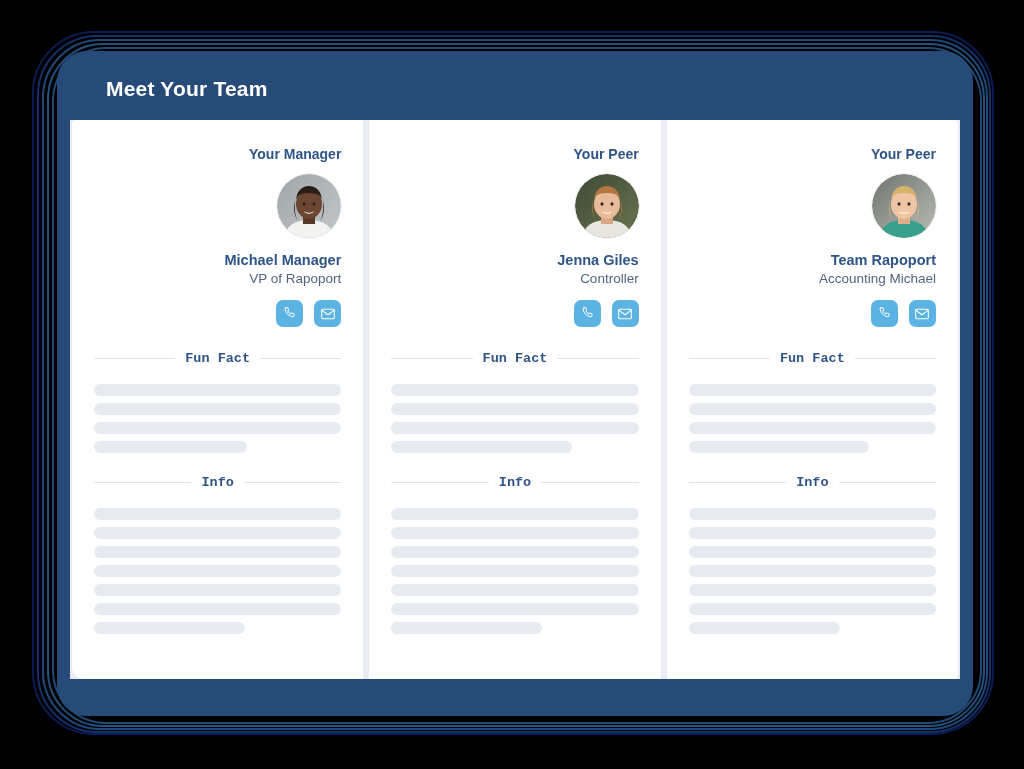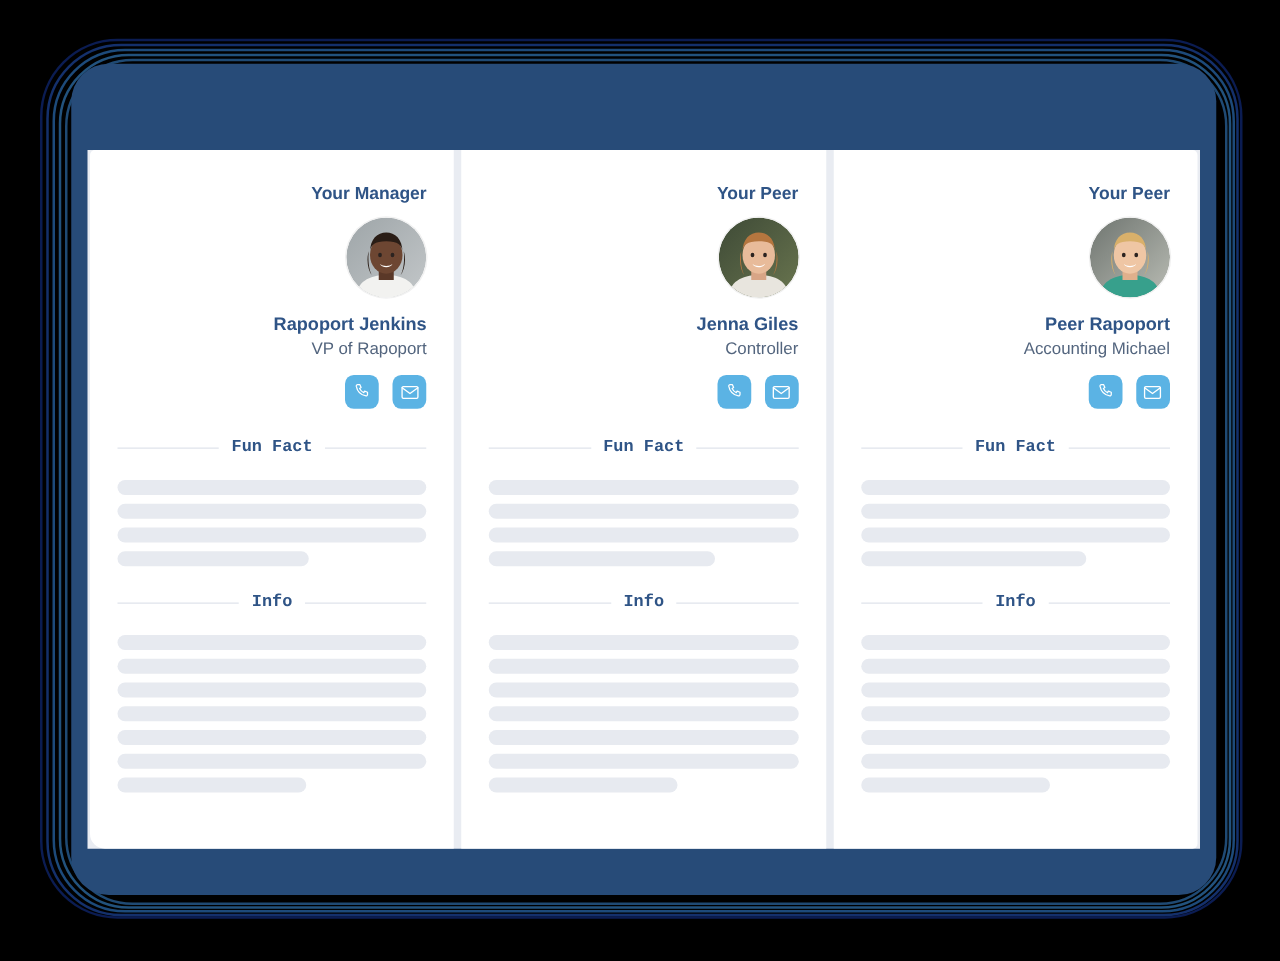--- a/index.html
+++ b/index.html
@@ -191,20 +191,23 @@
 <div id="stage">
 
   <div class="ring ring-1"></div>
   <div class="ring ring-2"></div>
   <div class="ring ring-3"></div>
   <div class="ring ring-4"></div>
   <div class="ring ring-5"></div>
 
   <div class="device-frame">
 
+    <div class="window-header">
+      <span class="window-title">Meet Your Team</span>
+    </div>
 
     <div class="window-body" id="cards-container">
 
   <div class="card">
     <div class="role-label">Your Manager</div>
 
     <div class="avatar">
   <svg viewBox="0 0 64 64" width="64" height="64" aria-hidden="true">
     <defs>
       <clipPath id="clipphotomichaeljenkins">
@@ -223,21 +226,21 @@
       <path d="M19 28c0-11 6-16 13-16s13 5 13 16c0-6-4-9-13-9s-13 3-13 9z" fill="#2a1d16"></path>
       <path d="M18 27c-1 10 1 17 3 20-4-5-5-14-3-20z" fill="#2a1d16"></path>
       <path d="M46 27c1 10-1 17-3 20 4-5 5-14 3-20z" fill="#2a1d16"></path>
       <ellipse cx="27" cy="30" rx="1.5" ry="1.8" fill="#2b2320"></ellipse>
       <ellipse cx="37" cy="30" rx="1.5" ry="1.8" fill="#2b2320"></ellipse>
       <path d="M27 37c2 2.4 8 2.4 10 0-1 3.6-9 3.6-10 0z" fill="#ffffff"></path>
     </g>
   </svg>
           </div>
 
-    <div class="person-name">Rapoport Jenkins</div>
+    <div class="person-name">Michael Manager</div>
     <div class="person-title">VP of Rapoport</div>
 
     <div class="actions">
       <button class="action-btn">
         <span>
           <svg width="15" height="15" viewBox="0 0 24 24" fill="none" stroke="#ffffff" stroke-width="1.6" stroke-linecap="round" stroke-linejoin="round">
             <path d="M6.5 2.8h3l1.5 3.7-1.9 1.1a11 11 0 0 0 5.3 5.3l1.1-1.9 3.7 1.5v3a1.7 1.7 0 0 1-1.9 1.7A15.6 15.6 0 0 1 4.8 4.7 1.7 1.7 0 0 1 6.5 2.8z"></path>
           </svg>
         </span>
       </button>
@@ -379,21 +382,21 @@
       <path d="M19 28c0-11 6-16 13-16s13 5 13 16c0-6-4-9-13-9s-13 3-13 9z" fill="#d9b06a"></path>
       <path d="M18 27c-1 10 1 17 3 20-4-5-5-14-3-20z" fill="#d9b06a"></path>
       <path d="M46 27c1 10-1 17-3 20 4-5 5-14 3-20z" fill="#d9b06a"></path>
       <ellipse cx="27" cy="30" rx="1.5" ry="1.8" fill="#2b2320"></ellipse>
       <ellipse cx="37" cy="30" rx="1.5" ry="1.8" fill="#2b2320"></ellipse>
       <path d="M27 37c2 2.4 8 2.4 10 0-1 3.6-9 3.6-10 0z" fill="#ffffff"></path>
     </g>
   </svg>
           </div>
 
-    <div class="person-name">Peer Rapoport</div>
+    <div class="person-name">Team Rapoport</div>
     <div class="person-title">Accounting Michael</div>
 
     <div class="actions">
       <button class="action-btn">
         <span>
           <svg width="15" height="15" viewBox="0 0 24 24" fill="none" stroke="#ffffff" stroke-width="1.6" stroke-linecap="round" stroke-linejoin="round">
             <path d="M6.5 2.8h3l1.5 3.7-1.9 1.1a11 11 0 0 0 5.3 5.3l1.1-1.9 3.7 1.5v3a1.7 1.7 0 0 1-1.9 1.7A15.6 15.6 0 0 1 4.8 4.7 1.7 1.7 0 0 1 6.5 2.8z"></path>
           </svg>
         </span>
       </button>

